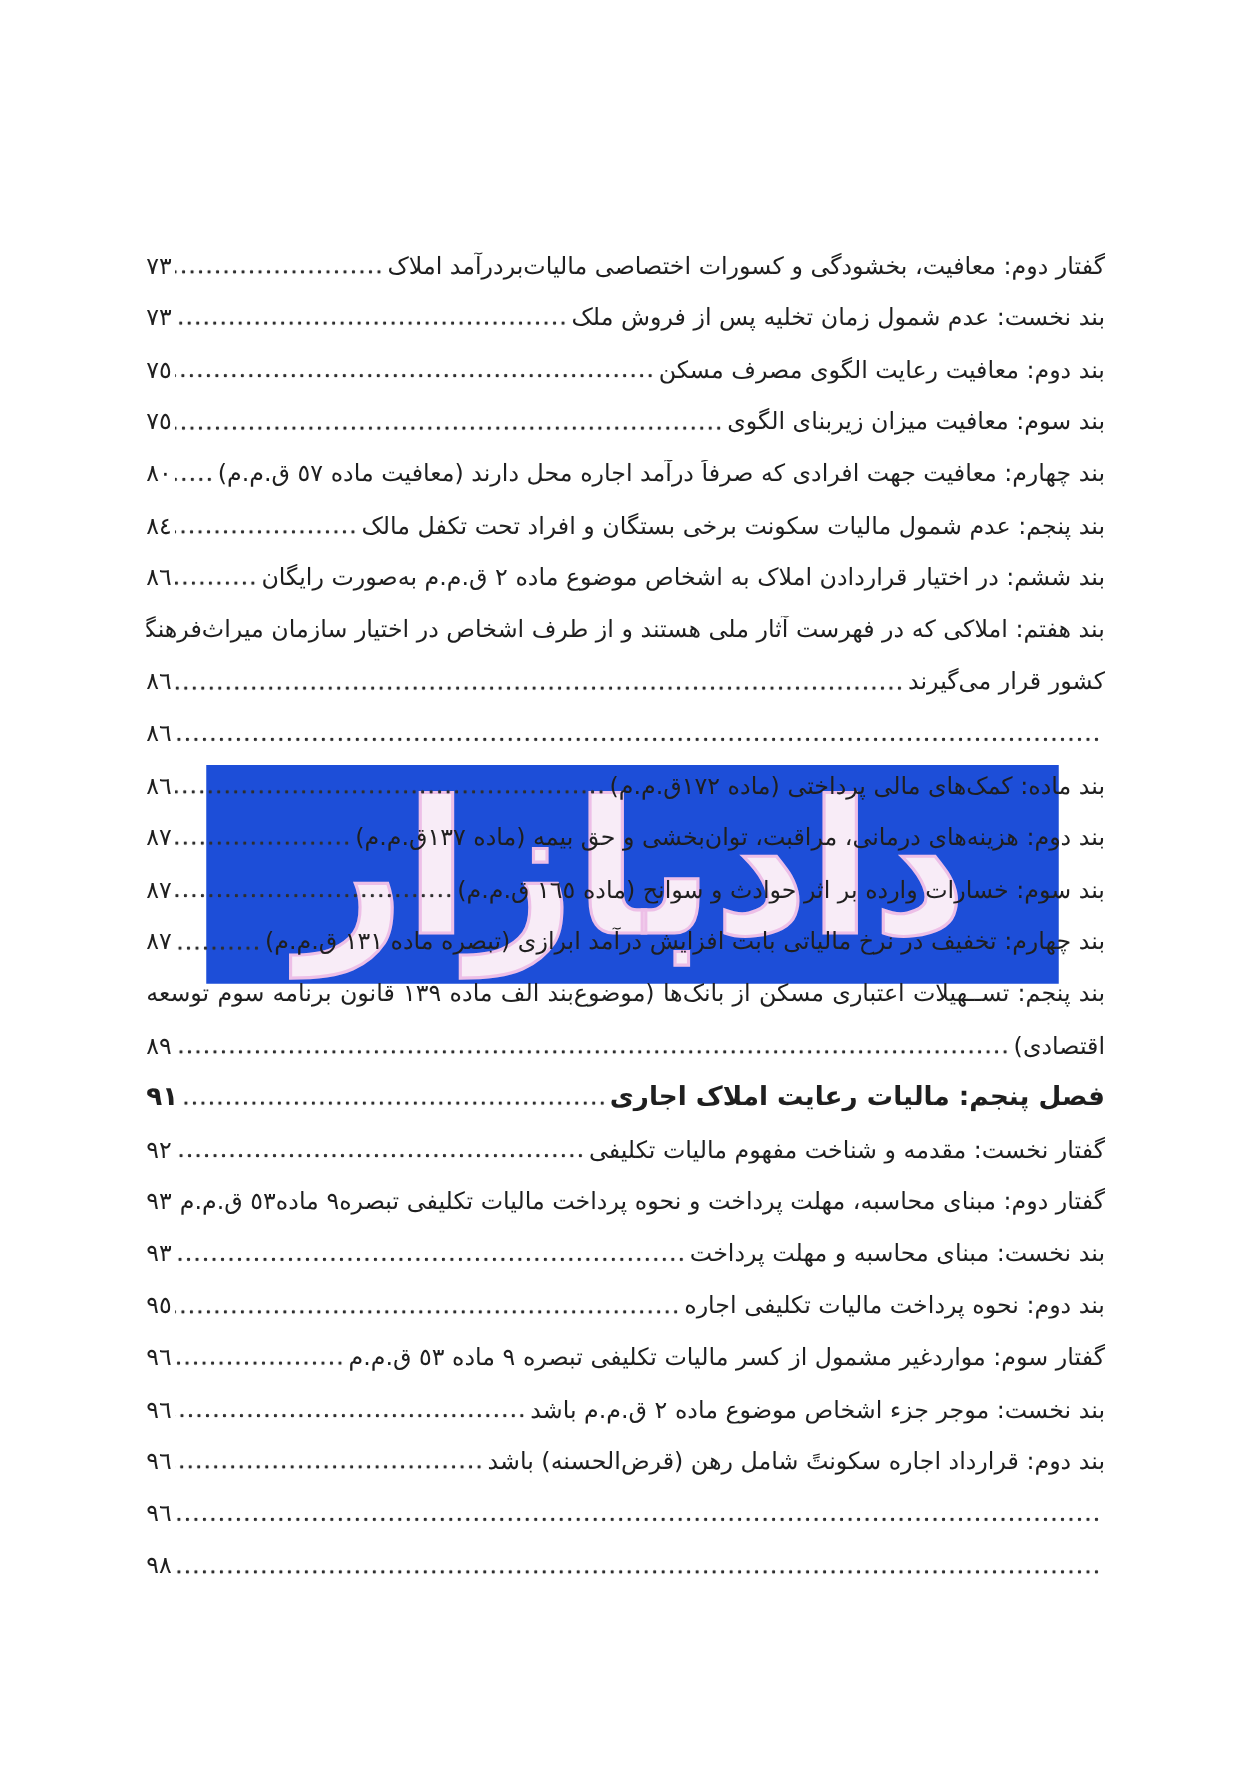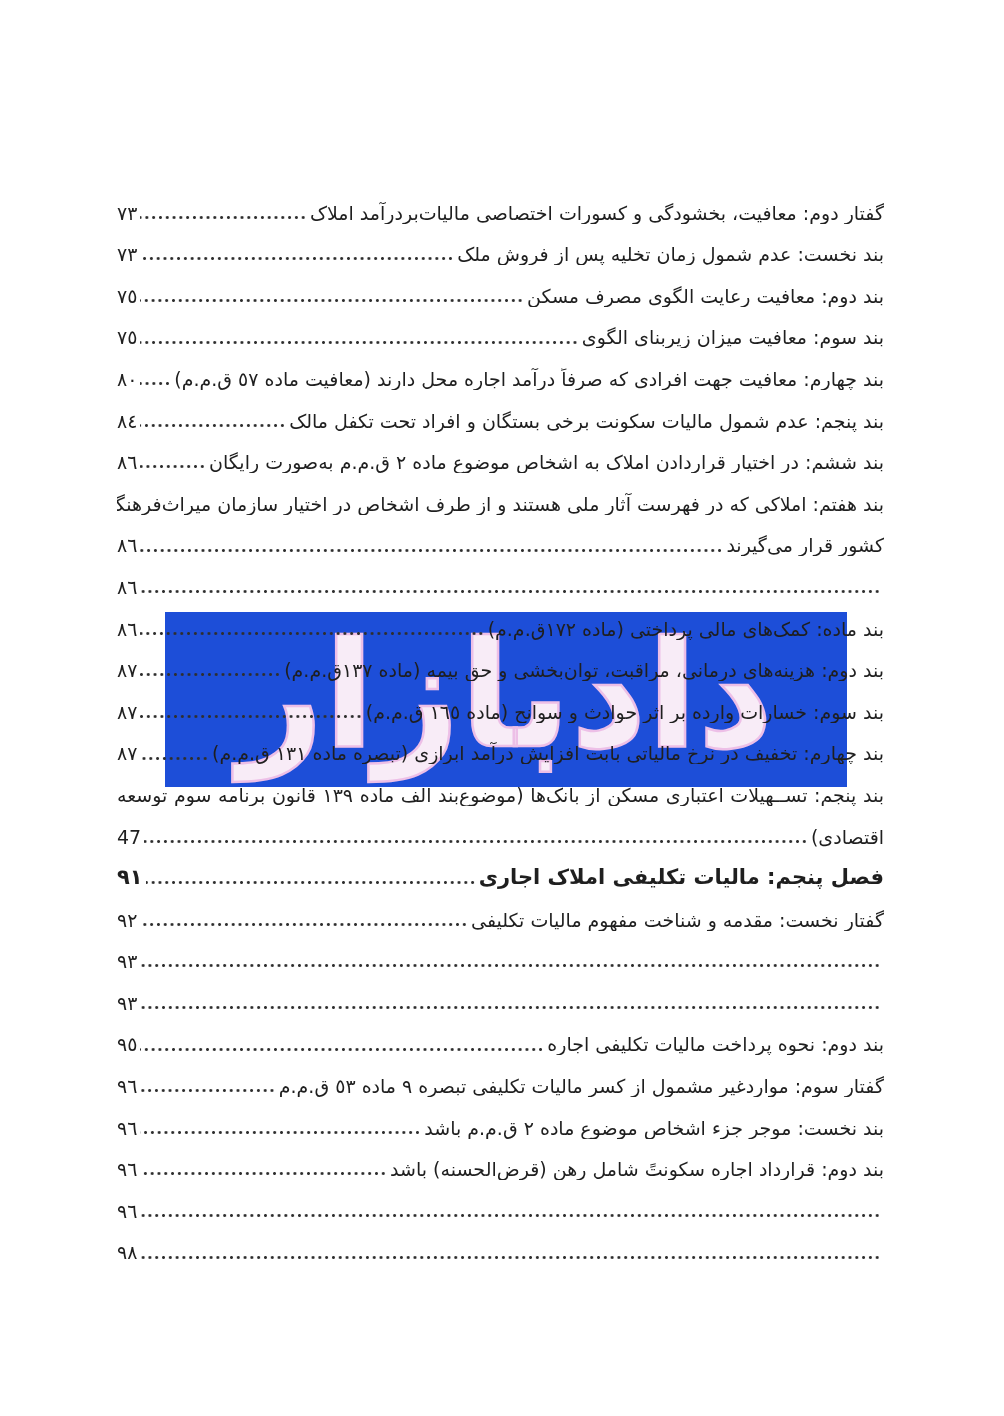--- a/index.html
+++ b/index.html
@@ -172,37 +172,39 @@
         <span class="t">بند چهارم: تخفیف در نرخ مالیاتی بابت افزایش درآمد ابرازی (تبصره ماده ١٣١ ق.م.م)</span>
         <span class="dots"></span>
         <span class="n">٨٧</span>
       </div>
       <div class="row fill">
         <span class="t">بند پنجم: تســهیلات اعتباری مسکن از بانک‌ها (موضوع‌بند الف ماده ١٣٩ قانون برنامه سوم توسعه</span>
       </div>
       <div class="row">
         <span class="t">اقتصادی)</span>
         <span class="dots"></span>
-        <span class="n">47</span>
+        <span class="n">٨٩</span>
       </div>
       <div class="row bold">
-        <span class="t">فصل پنجم: مالیات تکلیفی املاک اجاری</span>
+        <span class="t">فصل پنجم: مالیات رعایت املاک اجاری</span>
         <span class="dots"></span>
         <span class="n">٩١</span>
       </div>
       <div class="row">
         <span class="t">گفتار نخست: مقدمه و شناخت مفهوم مالیات تکلیفی</span>
         <span class="dots"></span>
         <span class="n">٩٢</span>
       </div>
       <div class="row">
+        <span class="t">گفتار دوم: مبنای محاسبه، مهلت پرداخت و نحوه پرداخت مالیات تکلیفی تبصره٩ ماده٥٣ ق.م.م</span>
         <span class="dots"></span>
         <span class="n">٩٣</span>
       </div>
       <div class="row">
+        <span class="t">بند نخست: مبنای محاسبه و مهلت پرداخت</span>
         <span class="dots"></span>
         <span class="n">٩٣</span>
       </div>
       <div class="row">
         <span class="t">بند دوم: نحوه پرداخت مالیات تکلیفی اجاره</span>
         <span class="dots"></span>
         <span class="n">٩٥</span>
       </div>
       <div class="row">
         <span class="t">گفتار سوم: مواردغیر مشمول از کسر مالیات تکلیفی تبصره ٩ ماده ٥٣ ق.م.م</span>

